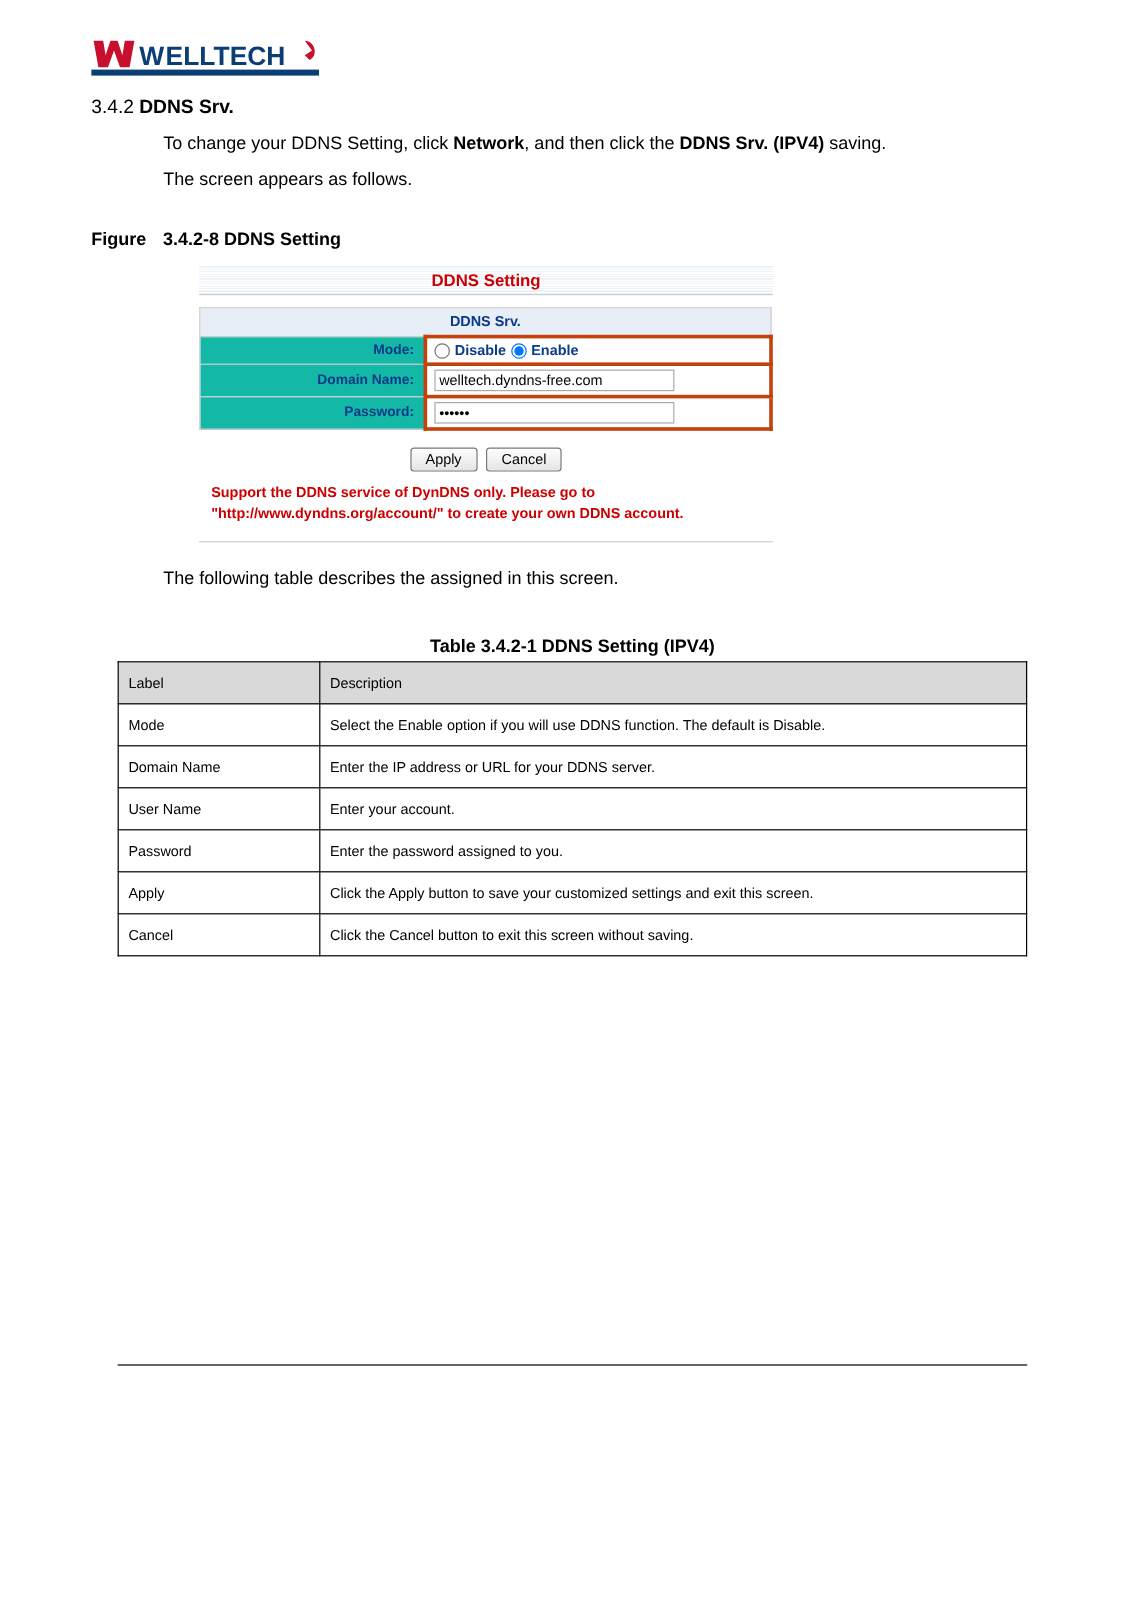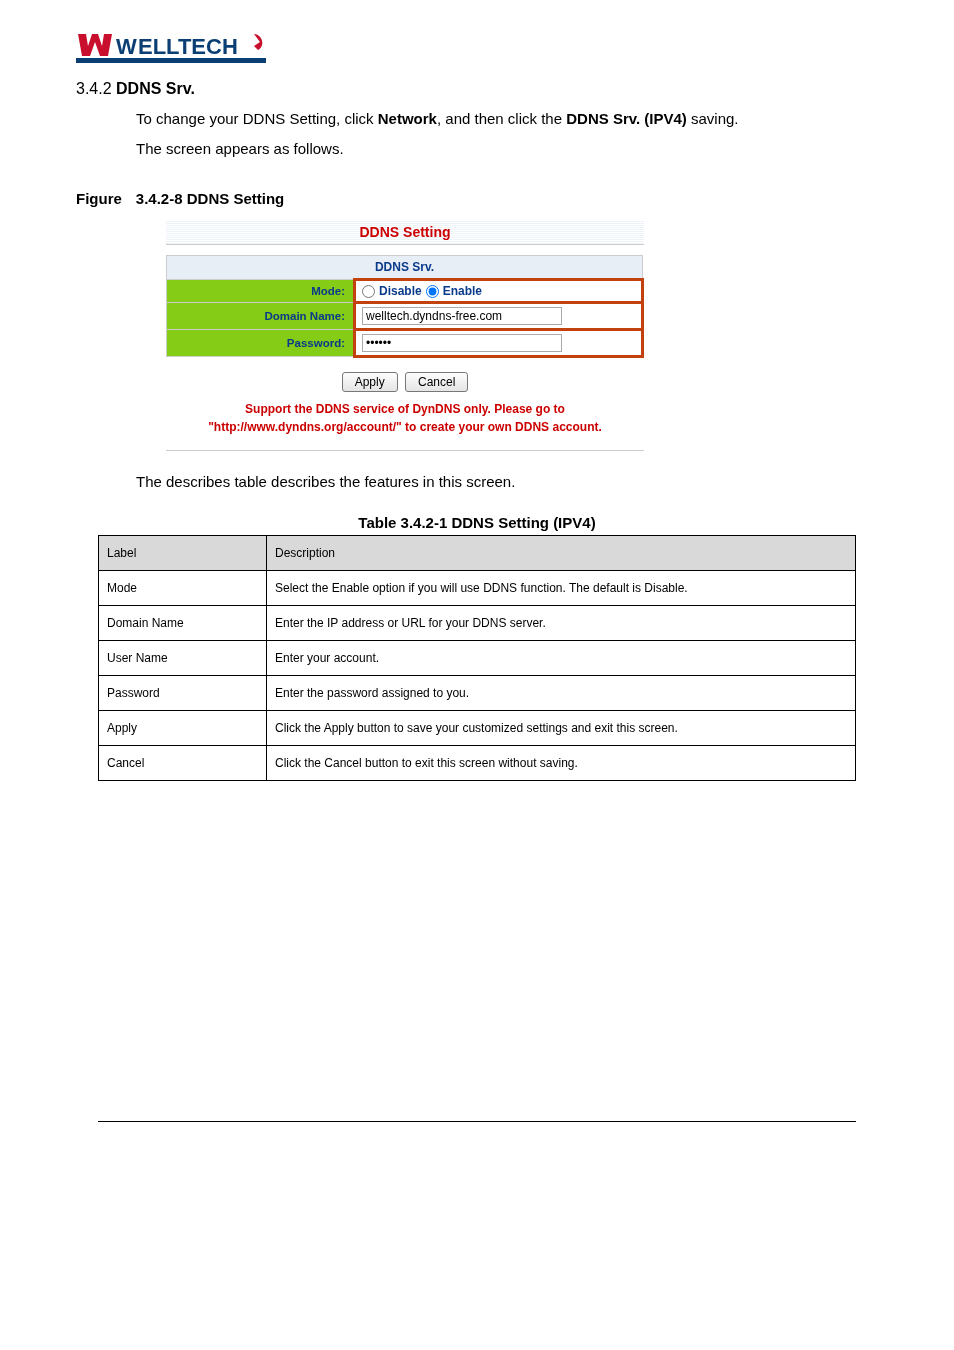--- a/index.html
+++ b/index.html
@@ -53,21 +53,21 @@
   .ddns-table th {
     background: #e8eef6;
     color: #0a3a8a;
     font-weight: bold;
     text-align: center;
     font-size: 12px;
     padding: 4px;
     border: 1px solid #ccc;
   }
   .ddns-table td.label {
-    background: #84cc16;
+    background: #14b8a6;
     color: #0a3a8a;
     font-weight: bold;
     text-align: right;
     padding: 4px 8px;
     border: 1px solid #ccc;
     width: 188px;
     font-size: 11.5px;
   }
   .ddns-table td.val {
     background: #fff;
@@ -88,37 +88,37 @@
     background: linear-gradient(#fdfdfd,#e5e5e5);
     border-radius:3px;
     padding:2px 12px;
     font-size:12px;
     margin: 0 2px;
     cursor:pointer;
   }
   .support-txt {
     color:#c00;
     font-weight:bold;
-    text-align:center;
+    text-align:left;
     font-size:12px;
     padding: 0 10px 14px 10px;
     border-bottom:1px solid #ccc;
     line-height:1.5;
   }
 
   .desc-line {
     margin-top: 22px;
     margin-left: 60px;
     font-size: 15px;
   }
   .table-caption {
     text-align:center;
     font-weight:bold;
     font-size:15px;
-    margin-top: 24px;
+    margin-top: 39px;
     margin-bottom: 4px;
   }
   table.desc {
     border-collapse: collapse;
     width: 758px;
     margin: 0 auto;
     font-size: 12px;
   }
   table.desc th, table.desc td {
     border: 1px solid #000;
@@ -195,21 +195,21 @@
     </tr>
   </tbody>
     </table>
   <div class="btn-row">
     <span class="btn">Apply</span>
     <span class="btn">Cancel</span>
   </div>
   <div class="support-txt">Support the DDNS service of DynDNS only. Please go to "http://www.dyndns.org/account/" to create your own DDNS account.</div>
 </div>
 
-<div class="desc-line">The describes table describes the features in this screen.</div>
+<div class="desc-line">The following table describes the assigned in this screen.</div>
 
 <div class="table-caption">Table 3.4.2-1 DDNS Setting (IPV4)</div>
 
 <table class="desc">
   <tbody>
       <tr>
     <th class="lbl">Label</th>
     <th>Description</th>
   </tr>
   <tr>

